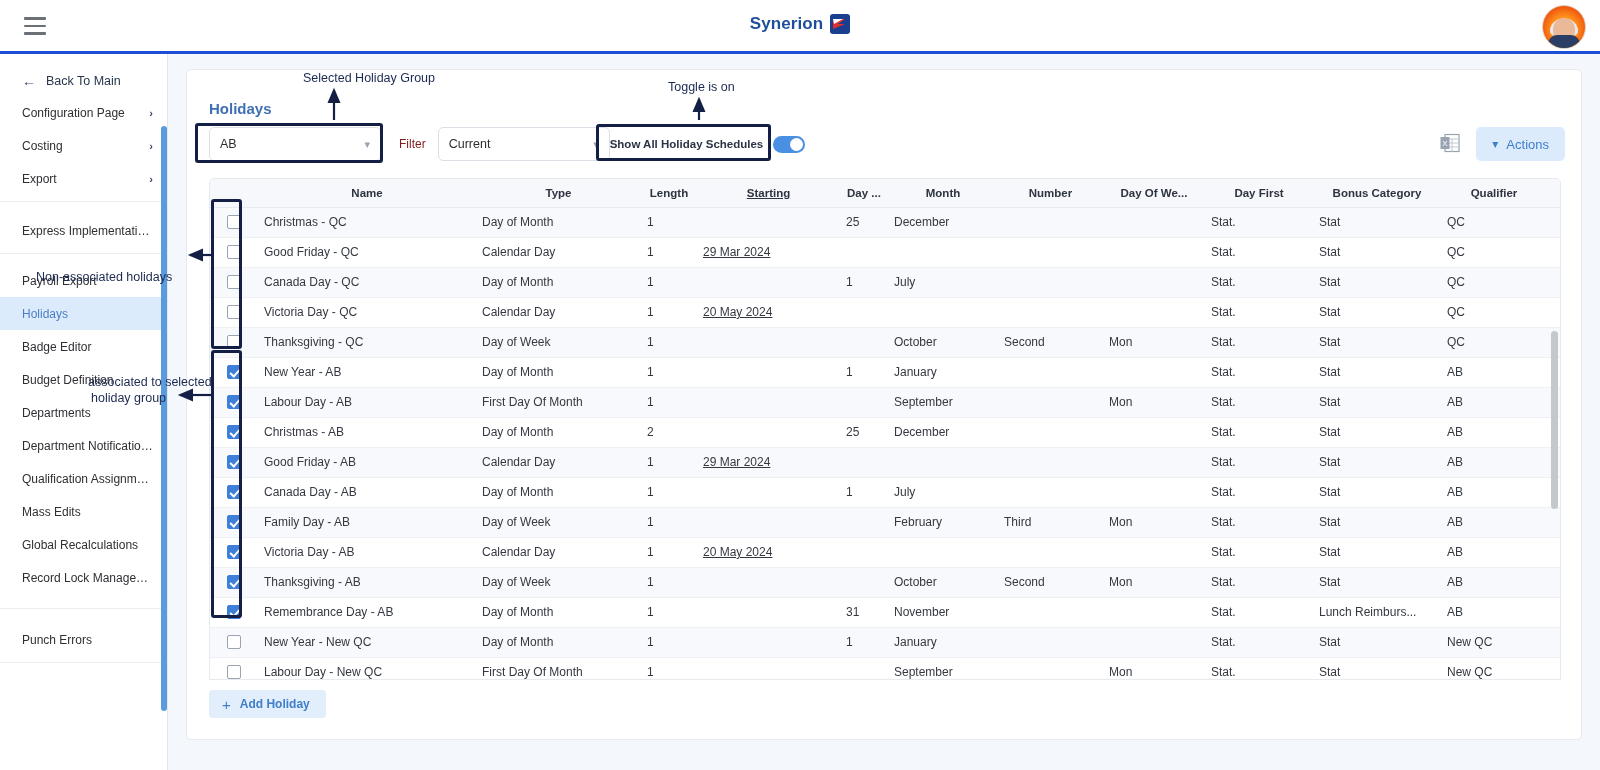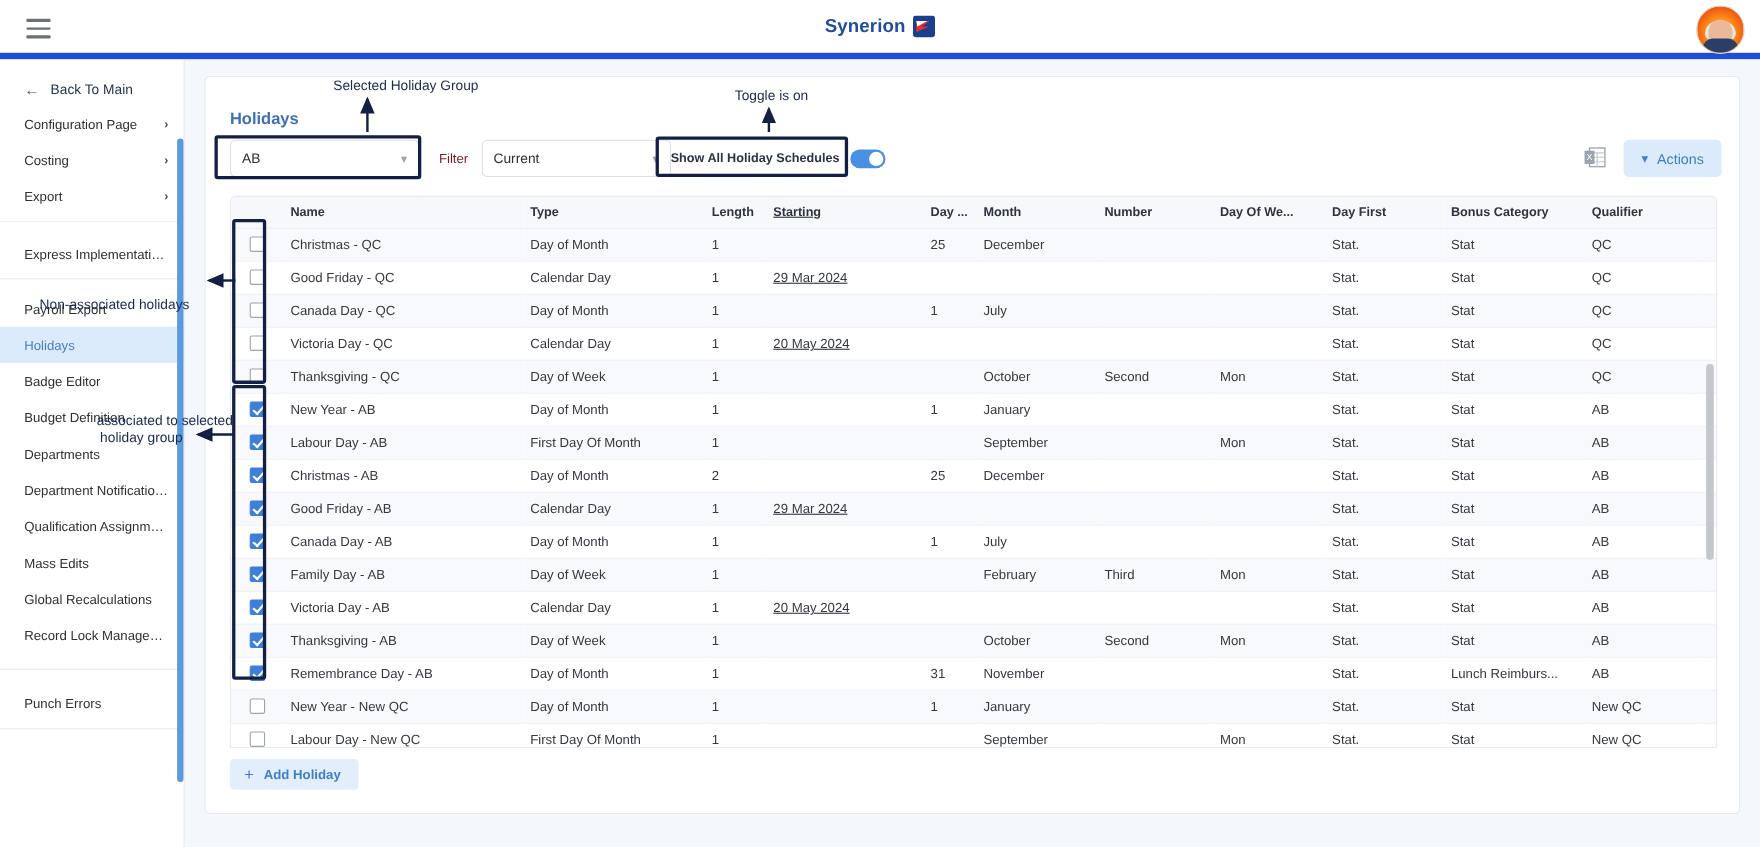--- a/index.html
+++ b/index.html
@@ -7,21 +7,21 @@
     width: 1600px; height: 770px;
     font-family: "Liberation Sans", sans-serif;
     background: #ffffff;
     overflow: hidden;
   }
   #app { position: relative; width: 1600px; height: 770px; background: #ffffff; }
 
   
   .topbar {
     position: absolute; left: 0; top: 0; width: 1600px; height: 54px;
-    background: #ffffff; border-bottom: 6px solid #1d4ed8;
+    background: #ffffff; border-bottom: 3px solid #1d4ed8;
     display: flex; align-items: center;
   }
   .hamburger {
     position: absolute; left: 24px; top: 17px;
     width: 22px; height: 18px; display: flex; flex-direction: column;
     justify-content: space-between; cursor: pointer;
   }
   .hamburger span { display: block; height: 2.6px; background: #6b6f76; border-radius: 1px; }
   .brand {
     position: absolute; left: 0; right: 0; top: 14px;
@@ -124,21 +124,21 @@
 
   
   .table-wrap {
     position: absolute; left: 22px; top: 108px; width: 1352px; height: 502px;
     border: 1px solid #e7eaef; border-radius: 5px 5px 0 0; overflow: hidden;
     background: #fff;
   }
   table { border-collapse: collapse; width: 1352px; table-layout: fixed; }
   thead th {
     height: 28px; background: #f6f8fb; font-size: 11.5px; color: #2e3340;
-    font-weight: bold; text-align: left; padding: 0 6px;
+    font-weight: bold; text-align: center; padding: 0 6px;
     border-bottom: 1px solid #e7eaef; white-space: nowrap;
     overflow: hidden; text-overflow: ellipsis;
   }
   tbody td {
     height: 30px; font-size: 12px; color: #343840; padding: 0 6px;
     border-bottom: 1px solid #eef0f4; white-space: nowrap;
     overflow: hidden; text-overflow: ellipsis;
   }
   tbody tr:nth-child(odd) td { background: #f7f9fc; }
   tbody tr:nth-child(even) td { background: #ffffff; }

